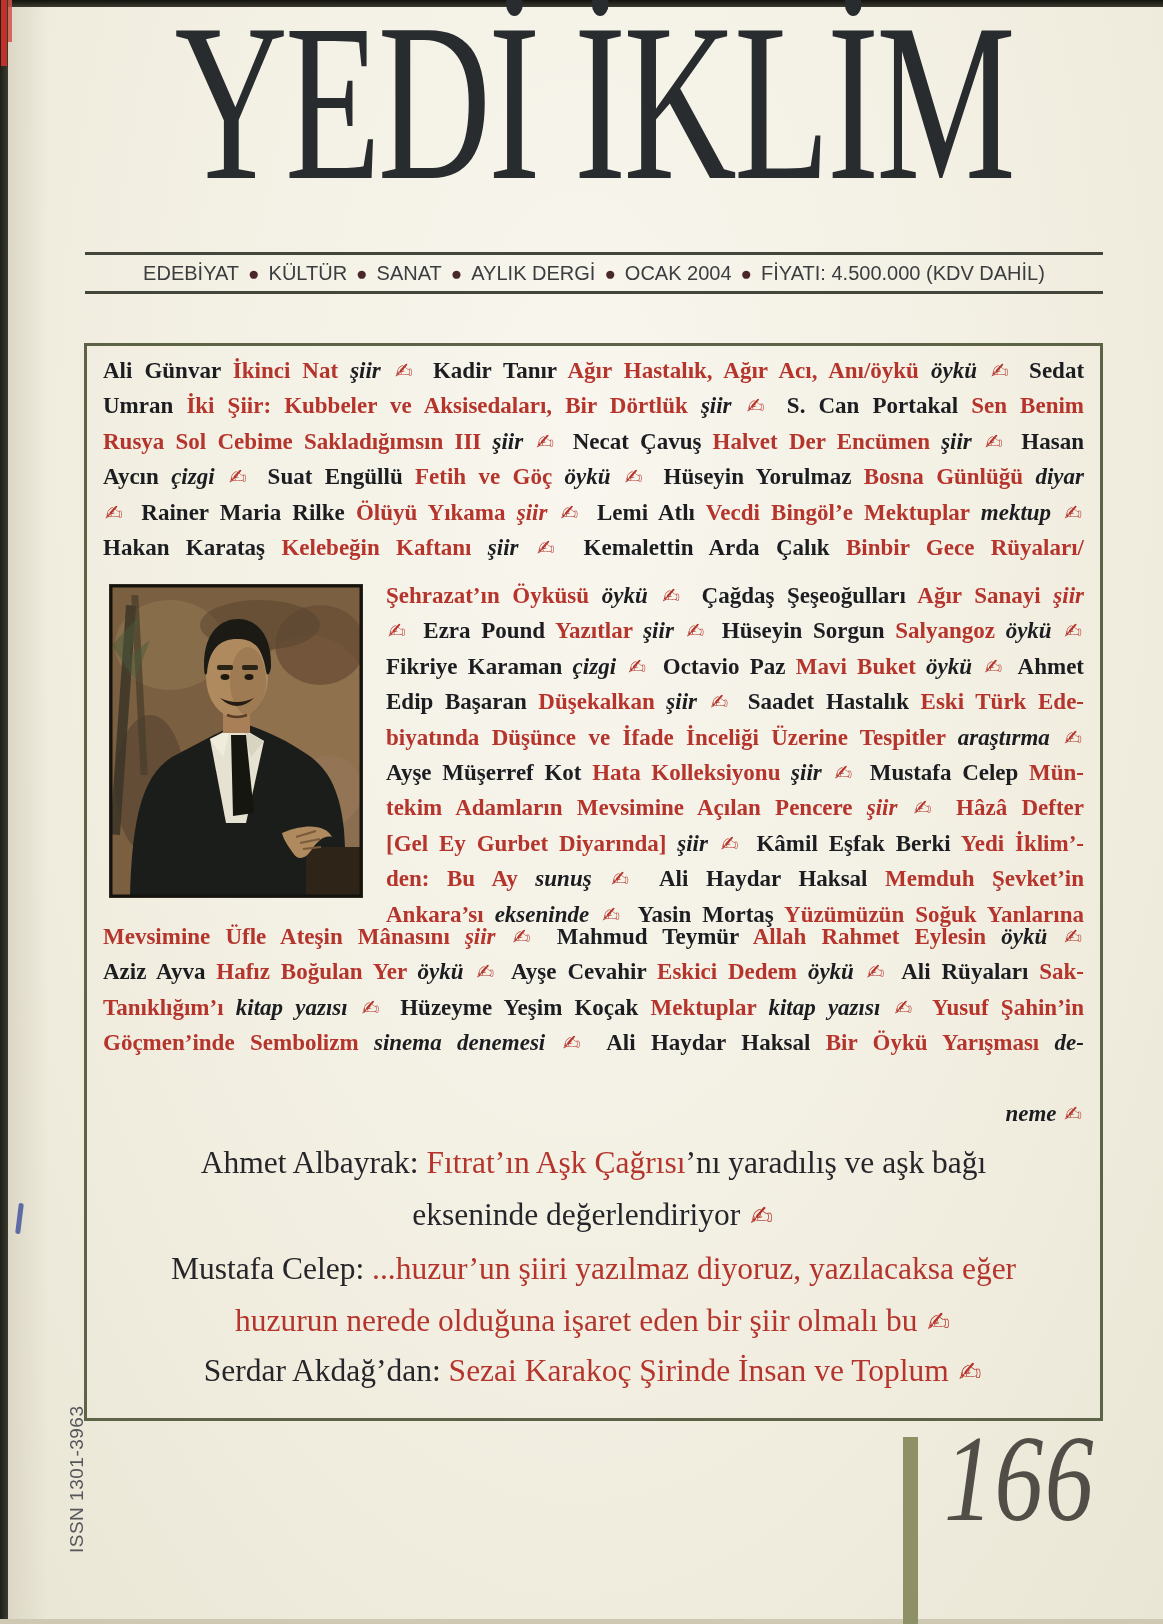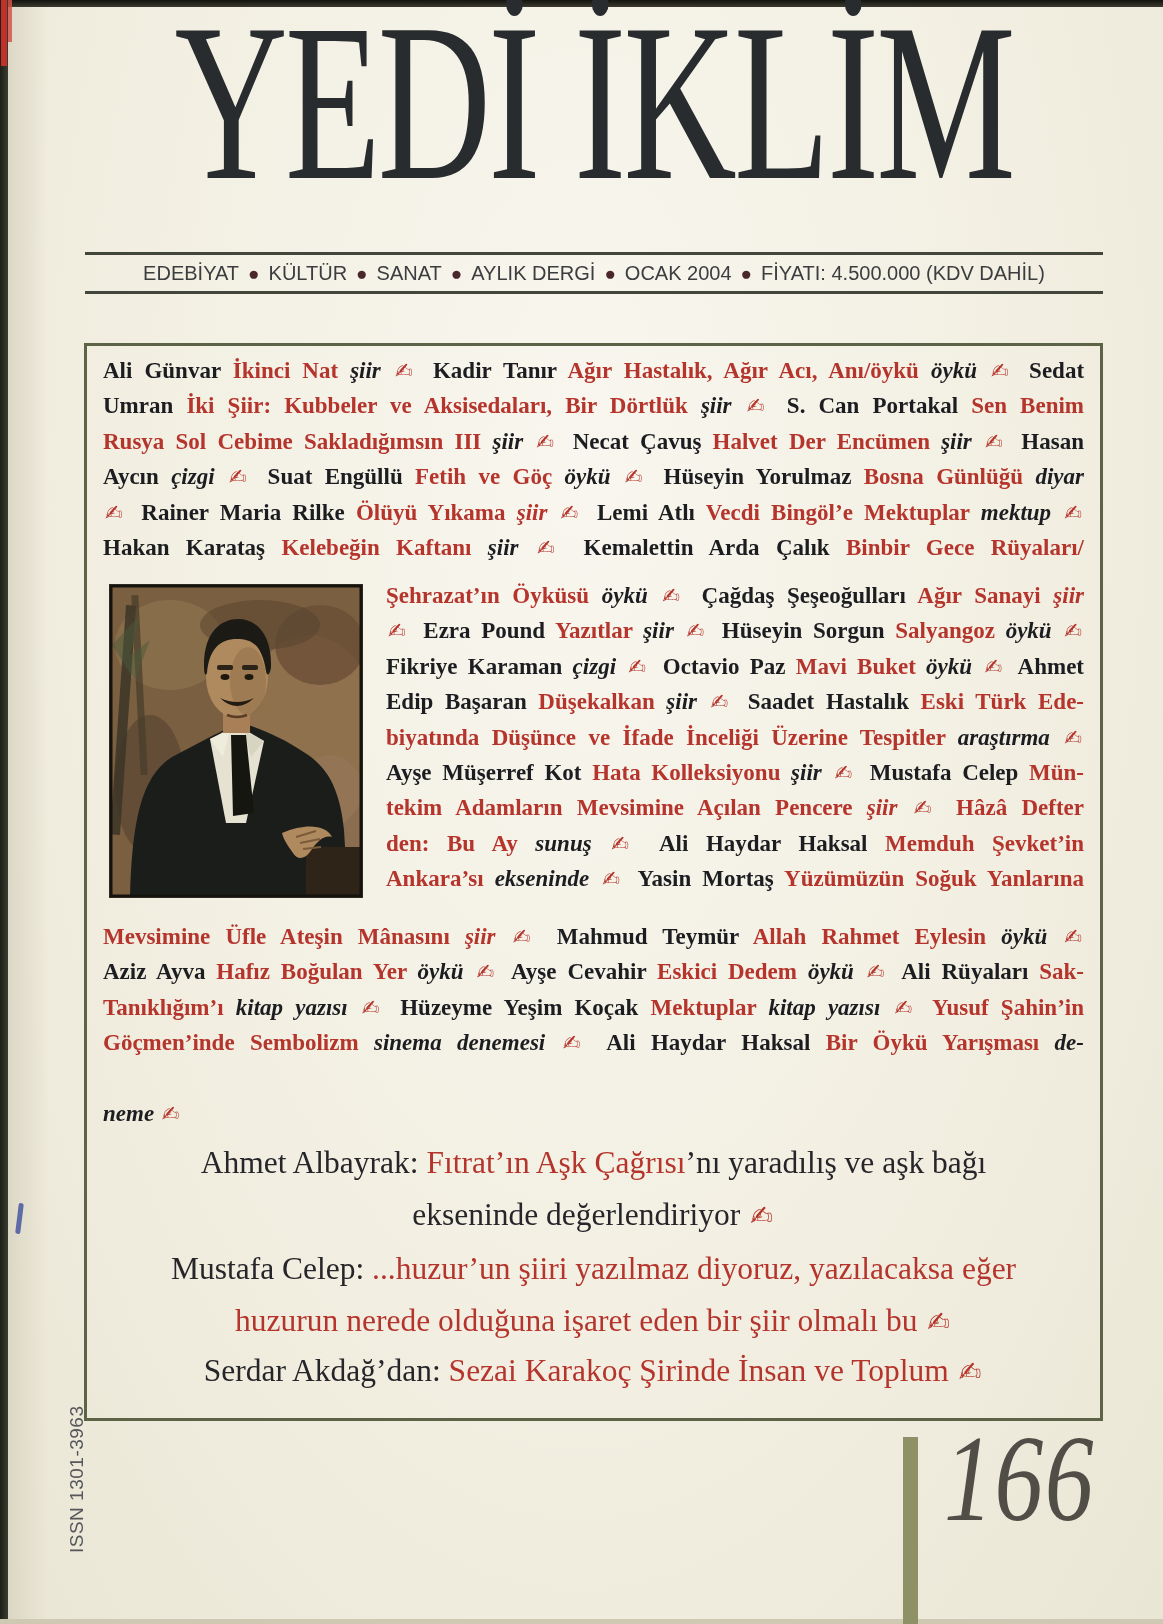--- a/index.html
+++ b/index.html
@@ -36,21 +36,21 @@
   .subtitle-bar .dot{color:#4a272b;font-size:19px;margin:0 9px;line-height:1;}
 
   
   .content-box{position:absolute;left:84px;top:343px;width:1013px;height:1072px;border:3px solid #5c6347;}
   .sec{position:absolute;font-weight:bold;font-size:23px;line-height:35.4px;color:#1c1d20;}
   .sec-top{left:16px;right:16px;top:7px;}
   .sec-wrap{left:299px;right:16px;top:219px;margin-top:13px;}
   .sec-bottom{left:16px;right:16px;top:573px;}
   .sec-last{left:16px;right:16px;top:750px;}
   .j .cline{text-align:justify;text-align-last:justify;}
-  .sec-last .cline{text-align:left;}
+  .sec-last .cline{text-align:right;}
   .seg-k{color:#1c1d20;}
   .seg-ki{color:#1c1d20;font-style:italic;}
   .seg-r{color:#b5342c;text-align:center;}
   .seg-ri{color:#b5342c;font-style:italic;}
   .seg-p{color:#b5342c;font-family:"DejaVu Sans",sans-serif;font-weight:normal;font-size:0.92em;padding:0 2px;}
 
   
   .portrait{position:absolute;left:23px;top:239px;width:252px;height:312px;box-shadow:0 0 0 1px #2e2a20;}
   .portrait svg{display:block;}
 
@@ -149,20 +149,21 @@
     </div>
 
     <div class="sec sec-wrap j">
         <div class="cline"><span class="seg-r">Şehrazat’ın Öyküsü </span><span class="seg-ki">öykü </span><span class="seg-p">✍</span><span class="seg-k"> Çağdaş Şeşeoğulları </span><span class="seg-r">Ağır Sanayi </span><span class="seg-ri">şiir</span></div>
         <div class="cline"><span class="seg-p">✍</span><span class="seg-k"> Ezra Pound </span><span class="seg-r">Yazıtlar </span><span class="seg-ki">şiir </span><span class="seg-p">✍</span><span class="seg-k"> Hüseyin Sorgun </span><span class="seg-r">Salyangoz </span><span class="seg-ki">öykü </span><span class="seg-p">✍</span></div>
         <div class="cline"><span class="seg-k">Fikriye Karaman </span><span class="seg-ki">çizgi </span><span class="seg-p">✍</span><span class="seg-k"> Octavio Paz </span><span class="seg-r">Mavi Buket </span><span class="seg-ki">öykü </span><span class="seg-p">✍</span><span class="seg-k"> Ahmet</span></div>
         <div class="cline"><span class="seg-k">Edip Başaran </span><span class="seg-r">Düşekalkan </span><span class="seg-ki">şiir </span><span class="seg-p">✍</span><span class="seg-k"> Saadet Hastalık </span><span class="seg-r">Eski Türk Ede-</span></div>
         <div class="cline"><span class="seg-r">biyatında Düşünce ve İfade İnceliği Üzerine Tespitler </span><span class="seg-ki">araştırma </span><span class="seg-p">✍</span></div>
         <div class="cline"><span class="seg-k">Ayşe Müşerref Kot </span><span class="seg-r">Hata Kolleksiyonu </span><span class="seg-ki">şiir </span><span class="seg-p">✍</span><span class="seg-k"> Mustafa Celep </span><span class="seg-r">Mün-</span></div>
         <div class="cline"><span class="seg-r">tekim Adamların Mevsimine Açılan Pencere </span><span class="seg-ri">şiir </span><span class="seg-p">✍</span><span class="seg-r"> Hâzâ Defter</span></div>
+        <div class="cline"><span class="seg-r">[Gel Ey Gurbet Diyarında] </span><span class="seg-ki">şiir </span><span class="seg-p">✍</span><span class="seg-k"> Kâmil Eşfak Berki </span><span class="seg-r">Yedi İklim’-</span></div>
         <div class="cline"><span class="seg-r">den: Bu Ay </span><span class="seg-ki">sunuş </span><span class="seg-p">✍</span><span class="seg-k"> Ali Haydar Haksal </span><span class="seg-r">Memduh Şevket’in</span></div>
         <div class="cline"><span class="seg-r">Ankara’sı </span><span class="seg-ki">ekseninde </span><span class="seg-p">✍</span><span class="seg-k"> Yasin Mortaş </span><span class="seg-r">Yüzümüzün Soğuk Yanlarına</span></div>
       </div>
     <div class="sec sec-bottom j">
         <div class="cline"><span class="seg-r">Mevsimine Üfle Ateşin Mânasını </span><span class="seg-ri">şiir </span><span class="seg-p">✍</span><span class="seg-k"> Mahmud Teymür </span><span class="seg-r">Allah Rahmet Eylesin </span><span class="seg-ki">öykü </span><span class="seg-p">✍</span></div>
         <div class="cline"><span class="seg-k">Aziz Ayva </span><span class="seg-r">Hafız Boğulan Yer </span><span class="seg-ki">öykü </span><span class="seg-p">✍</span><span class="seg-k"> Ayşe Cevahir </span><span class="seg-r">Eskici Dedem </span><span class="seg-ki">öykü </span><span class="seg-p">✍</span><span class="seg-k"> Ali Rüyaları </span><span class="seg-r">Sak-</span></div>
         <div class="cline"><span class="seg-r">Tanıklığım’ı </span><span class="seg-ki">kitap yazısı </span><span class="seg-p">✍</span><span class="seg-k"> Hüzeyme Yeşim Koçak </span><span class="seg-r">Mektuplar </span><span class="seg-ki">kitap yazısı </span><span class="seg-p">✍</span><span class="seg-r"> Yusuf Şahin’in</span></div>
         <div class="cline"><span class="seg-r">Göçmen’inde Sembolizm </span><span class="seg-ki">sinema denemesi </span><span class="seg-p">✍</span><span class="seg-k"> Ali Haydar Haksal </span><span class="seg-r">Bir Öykü Yarışması </span><span class="seg-ki">de-</span></div>
       </div>
     <div class="sec sec-last">

